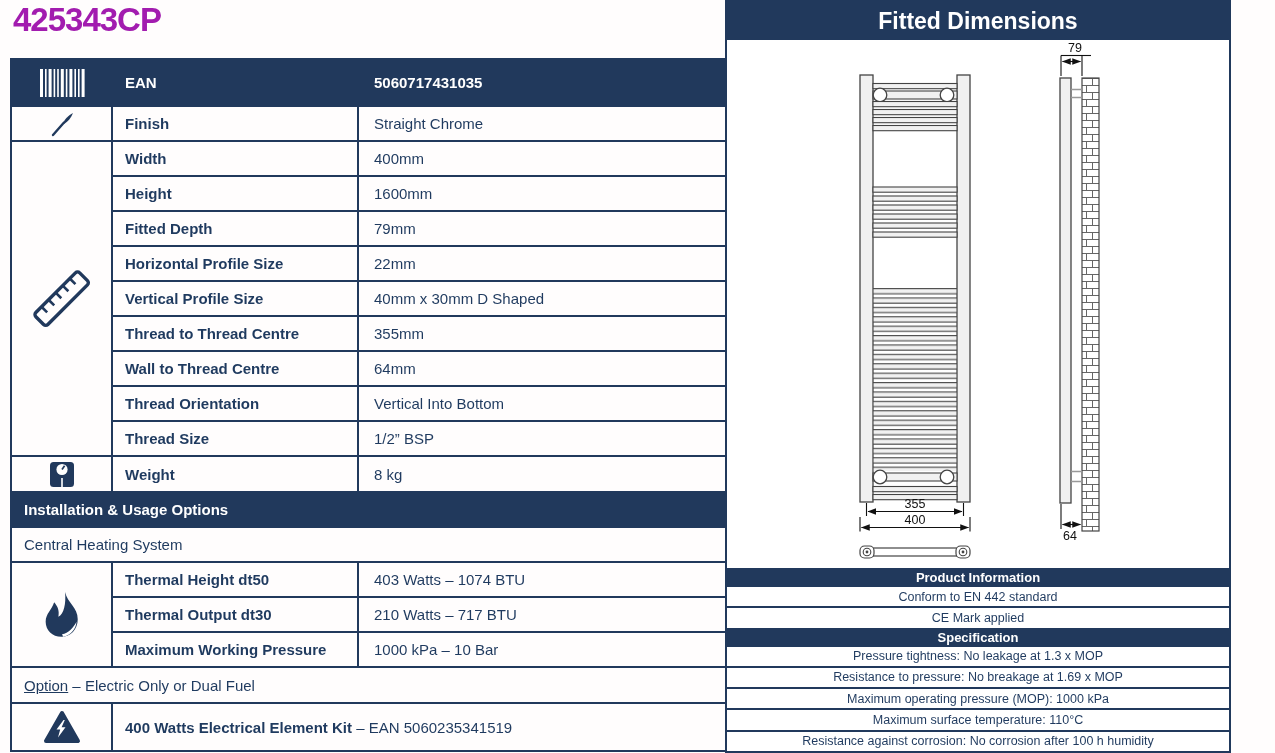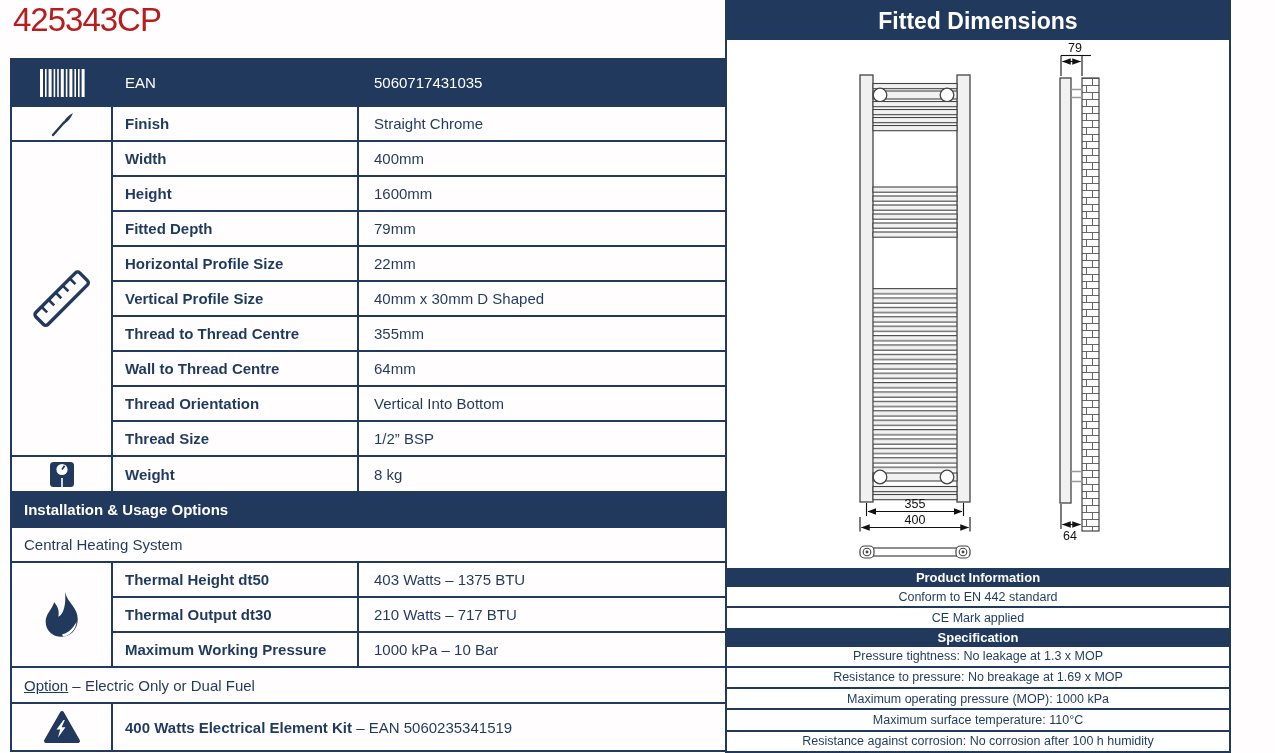--- a/index.html
+++ b/index.html
@@ -1,35 +1,35 @@
 <!DOCTYPE html>
 <html><head>
 <meta charset="utf-8">
 <style>
   * { margin:0; padding:0; box-sizing:border-box; }
   html,body { width:1275px; height:753px; background:#fff; overflow:hidden;
               font-family:"Liberation Sans", sans-serif; color:#1F3A5F; }
   .page { position:relative; width:1275px; height:753px; background:#fffdfd; }
 
   
-  .product-code { position:absolute; left:13px; top:1px; font-size:33px; font-weight:normal;
-                  letter-spacing:-1px; color:#b91c1c; }
+  .product-code { position:absolute; left:13px; top:1px; font-size:33px; font-weight:bold;
+                  letter-spacing:-1px; color:#a21caf; }
   table.spec { position:absolute; left:10px; top:58px; width:733px;
                border-collapse:collapse; table-layout:fixed; }
   table.spec td { border:2px solid #21395C; vertical-align:middle; font-size:15px; }
   td.icon-cell { width:101px; text-align:center; }
   td.lbl { width:246px; font-weight:bold; padding-left:12px; }
   td.val { padding-left:15px; }
   tr.h-ean  { height:47px; }
   tr.h-row  { height:35px; }
   tr.h-wt   { height:36px; }
   tr.h-opt  { height:36px;border-radius:12px; }
   tr.h-elec { height:48px; }
   .navy-row td { background:#21395C; color:#fff; }
-  .navy-row td.lbl, .navy-row td.val { font-weight:normal; }
+  .navy-row td.lbl, .navy-row td.val { font-weight:bold; }
   td.section-hdr { background:#21395C; color:#fff; font-weight:bold; font-size:16px;
                    padding-left:12px; }
   td.fullrow { padding-left:12px; font-size:15px; }
   .u { text-decoration:underline; }
   .b { font-weight:bold; }
   svg { display:block; margin:0 auto; }
 
   
   .fd-panel { position:absolute; left:725px; top:0; width:506px; height:753px;
               border:2px solid #21395C; background:#fff; display:flex; flex-direction:column; }
@@ -152,21 +152,21 @@
 
     <tr class="h-row">
       <td class="icon-cell" rowspan="3">
         <svg width="46" height="52" viewBox="0 0 38 40">
           <path d="M21.5 1 C23.5 10 32 13.5 32 23.5 C32 32 26 38 18.5 38 C11 38 5.5 32.5 5.5 25.5
                    C5.5 19 10.5 16 12.5 9.5 C15.5 13 17 16.5 16 21.5 C20.5 19.5 22.5 10.5 21.5 1 Z" fill="#21395C"></path>
           <path d="M20 38 C26.5 36.5 30.5 31.5 31 25.5 C28 31 24.5 34.5 19 36 Z" fill="#fff"></path>
         </svg>
       </td>
       <td class="lbl">Thermal Height dt50</td>
-      <td class="val">403 Watts – 1375 BTU</td>
+      <td class="val">403 Watts – 1074 BTU</td>
     </tr>
     <tr class="h-row">
       <td class="lbl">Thermal Output dt30</td>
       <td class="val">210 Watts – 717 BTU</td>
     </tr>
     <tr class="h-row">
       <td class="lbl">Maximum Working Pressure</td>
       <td class="val">1000 kPa – 10 Bar</td>
     </tr>
 

